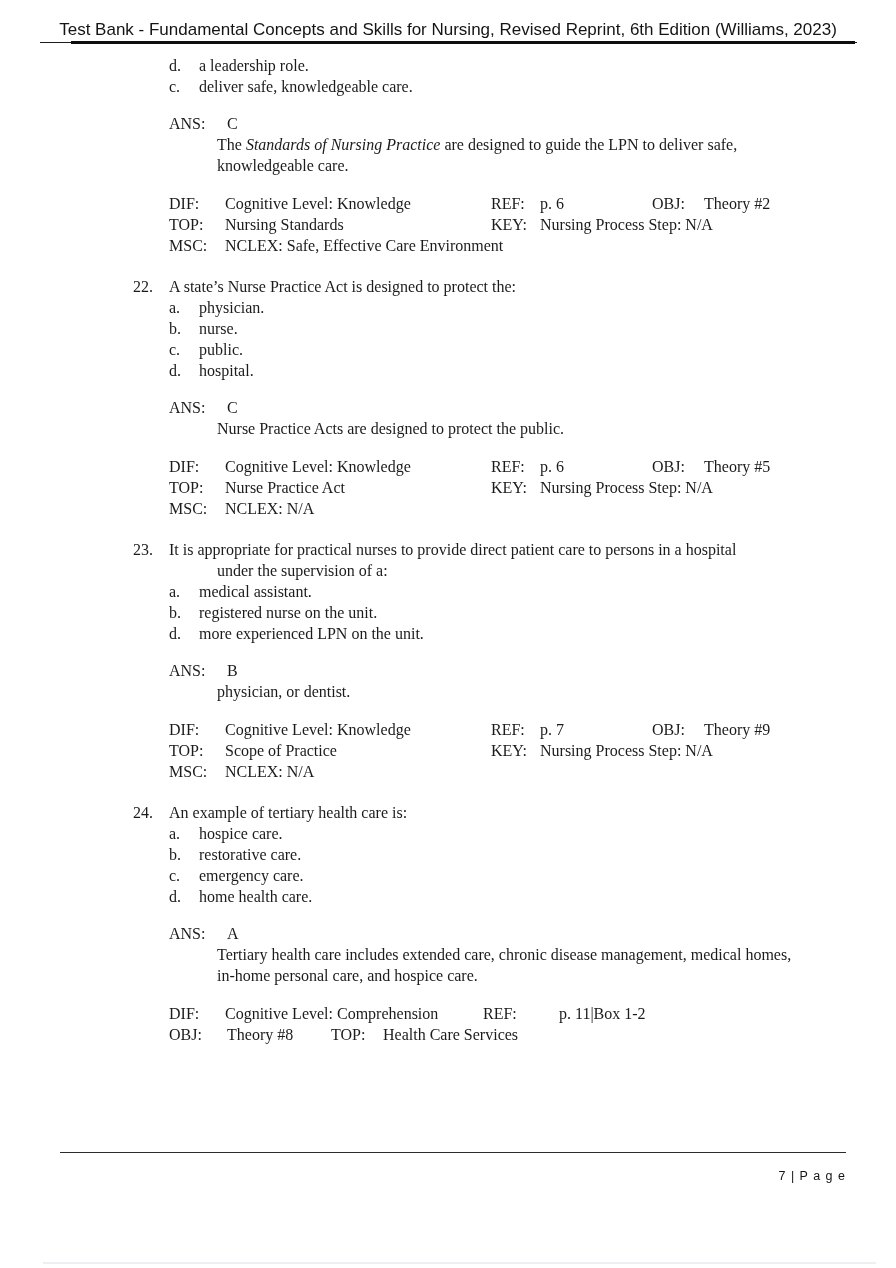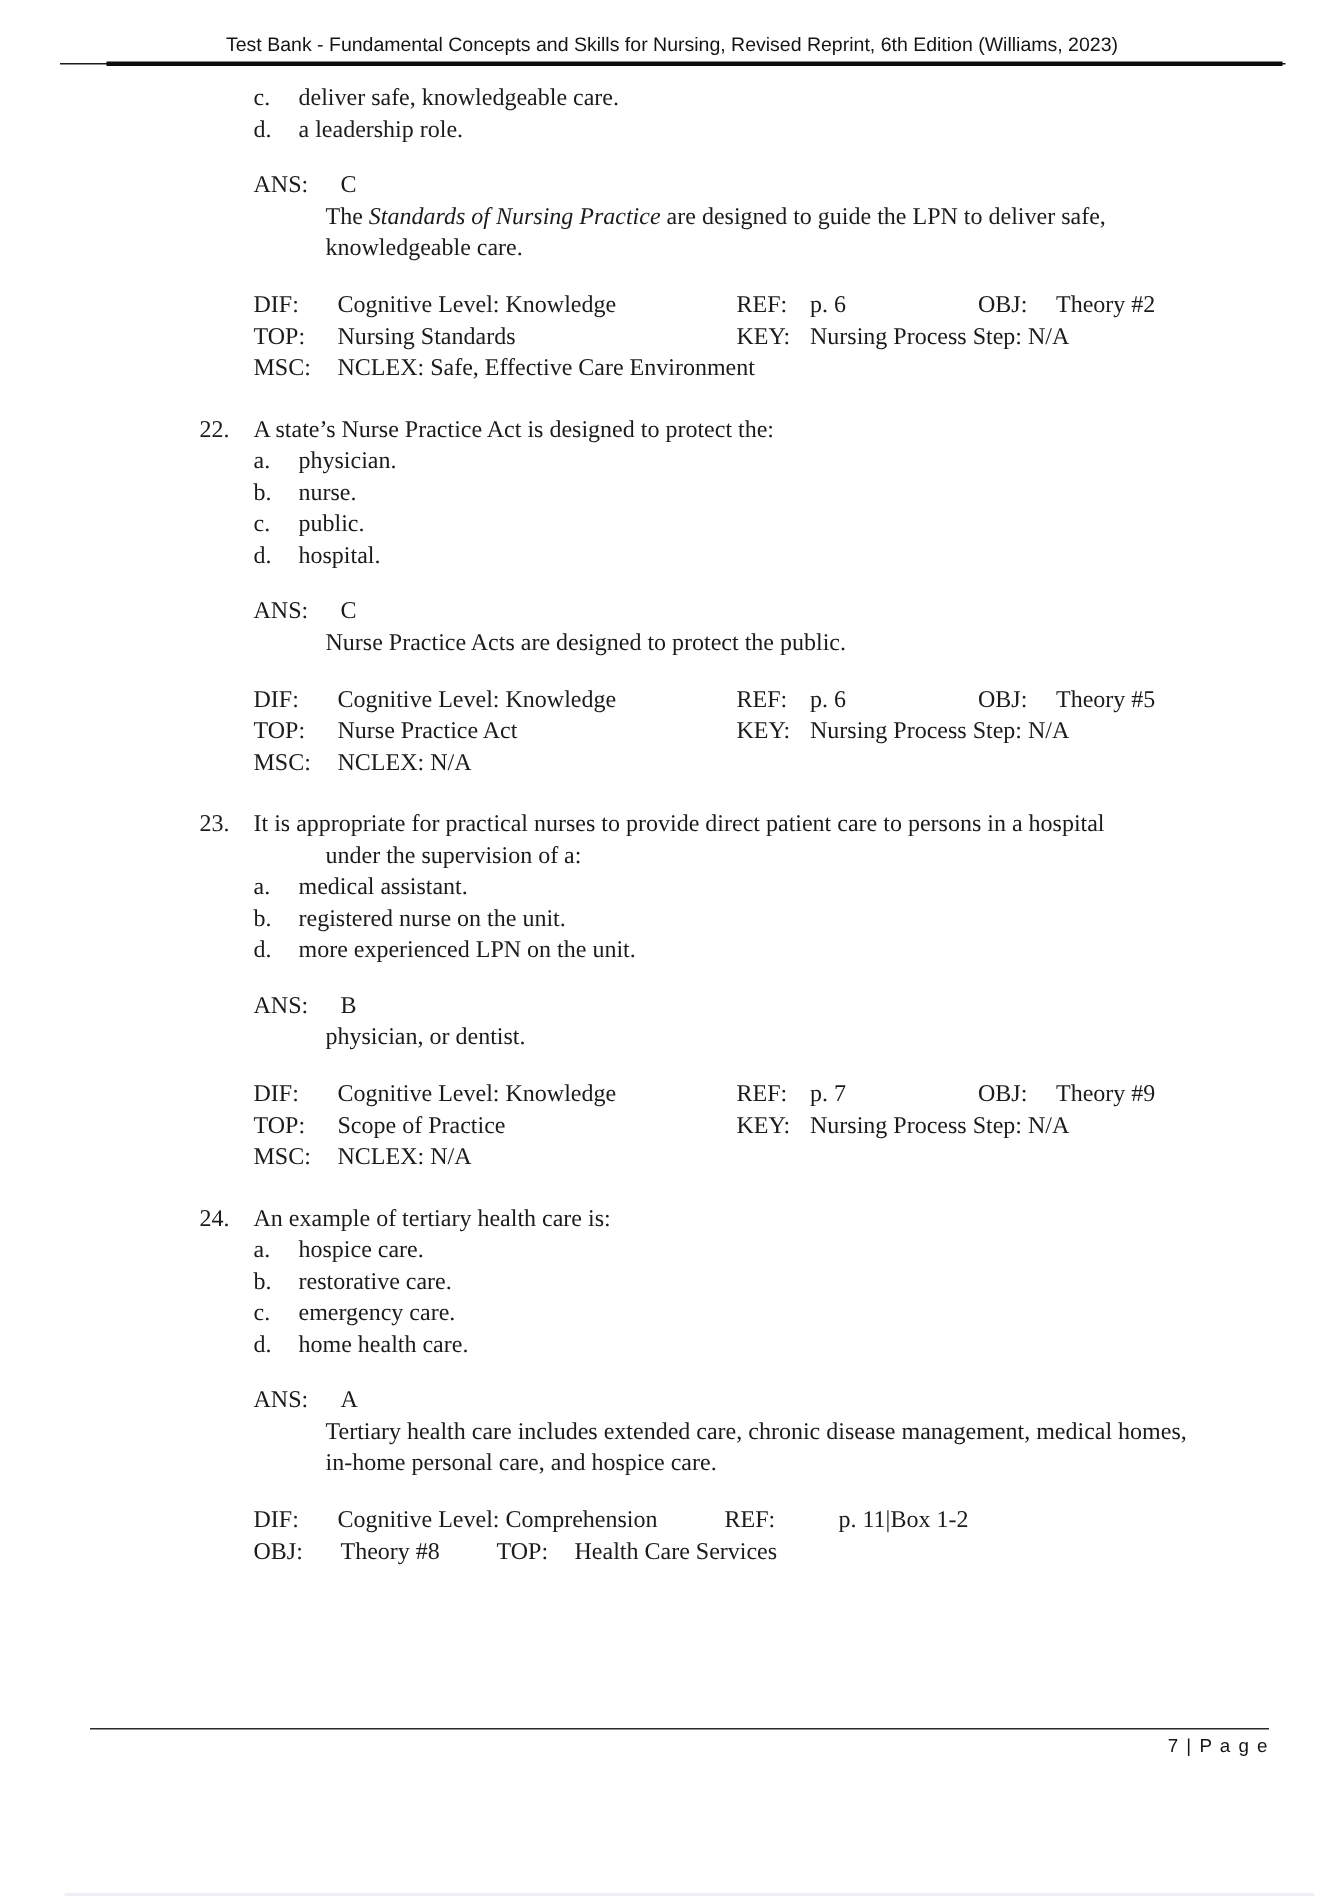--- a/index.html
+++ b/index.html
@@ -1,21 +1,21 @@
 <!DOCTYPE html>
 <html><head>
 <meta charset="utf-8">
 <style>
   html,body{margin:0;padding:0;background:#fff;}
   .page{position:relative;width:896px;height:1268px;background:#ffffff;overflow:hidden;
         font-family:"Liberation Serif",serif;font-size:16px;line-height:21px;color:#1b1b1b;}
 
   
   .header-title{position:absolute;top:19px;left:0;width:100%;text-align:center;
-                font-family:"Liberation Sans",sans-serif;font-size:13px;color:#141414;}
+                font-family:"Liberation Sans",sans-serif;font-size:17px;color:#141414;}
   .header-rule{position:absolute;top:42px;left:40px;width:817px;height:0;border-top:1px solid #1c1c1c;}
   .header-rule-thick{position:absolute;top:-2px;left:31px;width:784px;height:3px;background:#0d0d0d;}
 
   
   .content{position:absolute;top:55px;left:169px;width:660px;}
 
   .line{height:21px;white-space:nowrap;margin-left:48px;}
   .opt-row{height:21px;white-space:nowrap;}
   .opt-label{display:inline-block;width:30px;}
   .ans-row{height:21px;white-space:nowrap;}
@@ -33,41 +33,41 @@
   .mrow span{position:absolute;white-space:nowrap;top:0;}
   .c-dl{left:0;}   .c-dv{left:56px;}
   .c-rl{left:322px;} .c-rv{left:371px;}
   .c-ol{left:483px;} .c-ov{left:535px;}
   
   .m41-0{left:0;} .m41-1{left:56px;} .m41-2{left:314px;} .m41-3{left:390px;}
   .m42-0{left:0;} .m42-1{left:58px;} .m42-2{left:162px;} .m42-3{left:214px;}
 
   
   .footer{position:absolute;top:1152px;left:60px;width:786px;border-top:1px solid #2b2b2b;
-          text-align:right;padding-top:0;}
+          text-align:right;padding-top:11px;}
   .page-number{font-family:"Liberation Sans",sans-serif;font-size:12.5px;letter-spacing:1px;color:#141414;}
   .bottom-separator{position:absolute;top:1262px;left:43px;width:833px;height:2px;background:#edeff2;}
 </style>
 </head>
 <body>
 
 <div class="page">
 
   <div class="header-title">Test Bank - Fundamental Concepts and Skills for Nursing, Revised Reprint, 6th Edition (Williams, 2023)</div>
   <div class="header-rule">
     <div class="header-rule-thick"></div>
   </div>
 
   <div class="content">
 
     <div class="opt-row">
+      <span class="opt-label">d.</span><span>a leadership role.</span>
+    </div>
+    <div class="opt-row">
       <span class="opt-label">c.</span><span>deliver safe, knowledgeable care.</span>
-    </div>
-    <div class="opt-row">
-      <span class="opt-label">d.</span><span>a leadership role.</span>
     </div>
 
     <div class="ans-row gap-ans">
       <span class="ans-label">ANS:</span><span>C</span>
     </div>
     <div class="line">
       <span>The </span><span class="italic">Standards of Nursing Practice</span><span> are designed to guide the LPN to deliver safe,</span>
     </div>
     <div class="line">knowledgeable care.</div>
 

